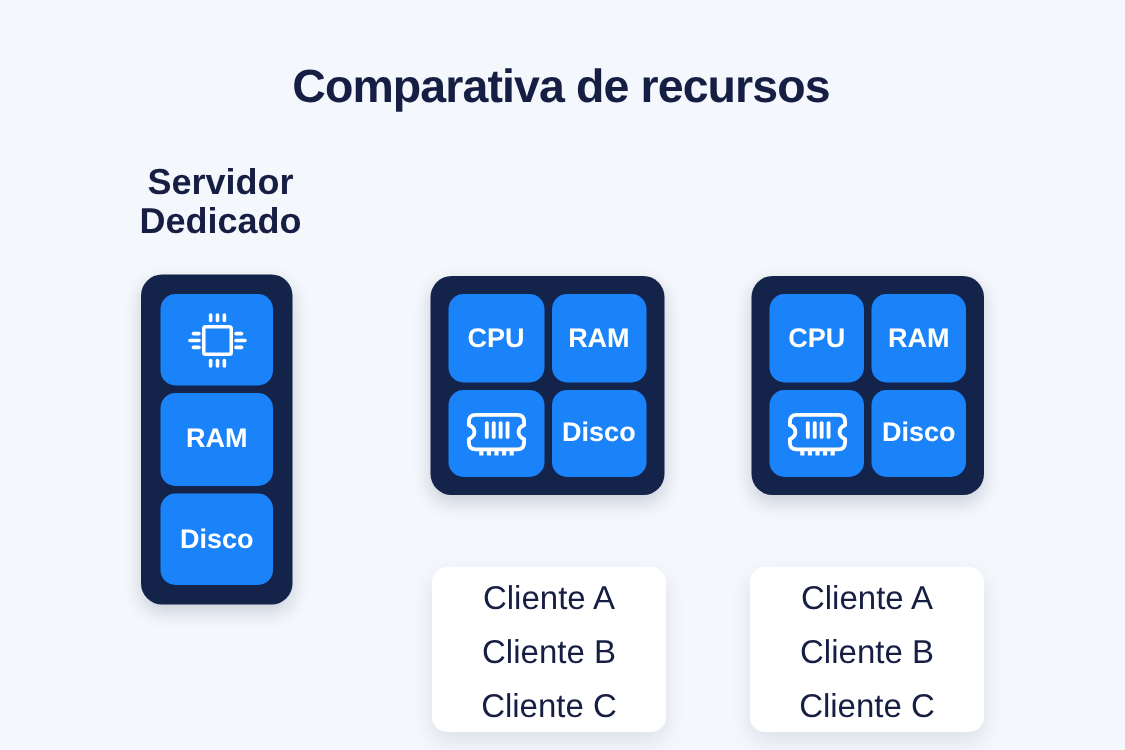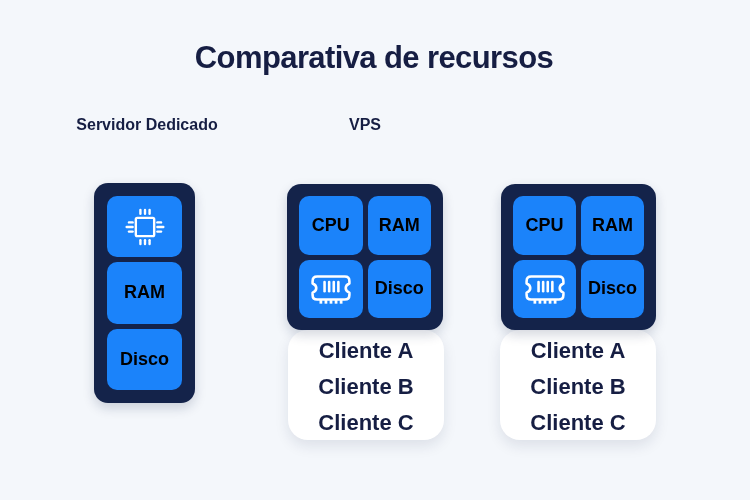--- a/index.html
+++ b/index.html
@@ -26,27 +26,27 @@
     left: 0; top: 40px;
     width: 748px;
     text-align: center;
     font-size: 31px;
     font-weight: 700;
     letter-spacing: -0.6px;
     color: var(--text);
   }
   .heading {
     position: absolute;
-    top: 92px;
+    top: 102px;
     height: 66px;
     display: flex;
     align-items: center;
     justify-content: center;
     text-align: center;
-    font-size: 16px;
+    font-size: 24px;
     line-height: 26px;
     font-weight: 700;
     color: var(--text);
   }
   #heading-ded  { left: 64px;  width: 166px; }
   #heading-vps  { left: 287px; width: 156px; }
   #heading-host { left: 494px; width: 168px; }
   .box {
     position: absolute;
     background: var(--navy);
@@ -67,38 +67,39 @@
     gap: 5px;
   }
   #vps-box  { left: 287px; top: 184px; width: 156px; height: 146px; }
   #host-box { left: 501px; top: 184px; width: 155px; height: 146px; }
   .tile {
     background: var(--blue);
     border-radius: 10px;
     display: flex;
     align-items: center;
     justify-content: center;
-    color: #000000;
+    color: #ffffff;
     font-size: 18px;
     font-weight: 700;
     flex: 1;
     min-height: 0;
   }
   .tile svg { display: block; }
   .client-card {
     position: absolute;
     background: var(--card);
-    border-radius: 20px;
+    border-radius: 10px;
     box-shadow: 0 6px 14px rgba(18,32,70,.10);
     text-align: center;
     font-size: 22px;
-    font-weight: 700;
+    font-weight: 400;
     color: var(--text);
     padding-top: 3px;
     z-index: 1;
+    margin-top: 48px;
   }
   .client-card .client-line { line-height: 36px; }
   #vps-card  { left: 288px; top: 330px; width: 156px; height: 110px; }
   #host-card { left: 500px; top: 330px; width: 156px; height: 110px; }
   .cliente-label {
     position: absolute;
     left: 64px; top: 410px; width: 166px;
     text-align: center;
     font-size: 26px;
     font-weight: 700;
@@ -134,21 +135,20 @@
             <line x1="37.5" y1="29" x2="41.5" y2="29"></line>
           </g>
         </svg>
       </span>
     </div>
     <div class="tile">RAM</div>
     <div class="tile">Disco</div>
   </div>
 
 
-  <div class="heading" id="heading-vps">VPS</div>
 
   <div class="box quad" id="vps-box">
     <div class="tile">CPU</div>
     <div class="tile">RAM</div>
     <div class="tile">
       <span>
         <svg viewBox="0 0 50 40" width="46" height="37" aria-hidden="true">
           <path d="M10 7 H40 Q45 7 45 12 V14.5 Q41 16 41 19.5 Q41 23 45 24.5 V27 Q45 32 40 32 H10 Q5 32 5 27 V24.5 Q9 23 9 19.5 Q9 16 5 14.5 V12 Q5 7 10 7 Z" fill="none" stroke="#ffffff" stroke-width="2.8" stroke-linejoin="round"></path>
           <g stroke="#ffffff" stroke-width="2.8" stroke-linecap="round">
             <line x1="18" y1="13" x2="18" y2="23"></line>

